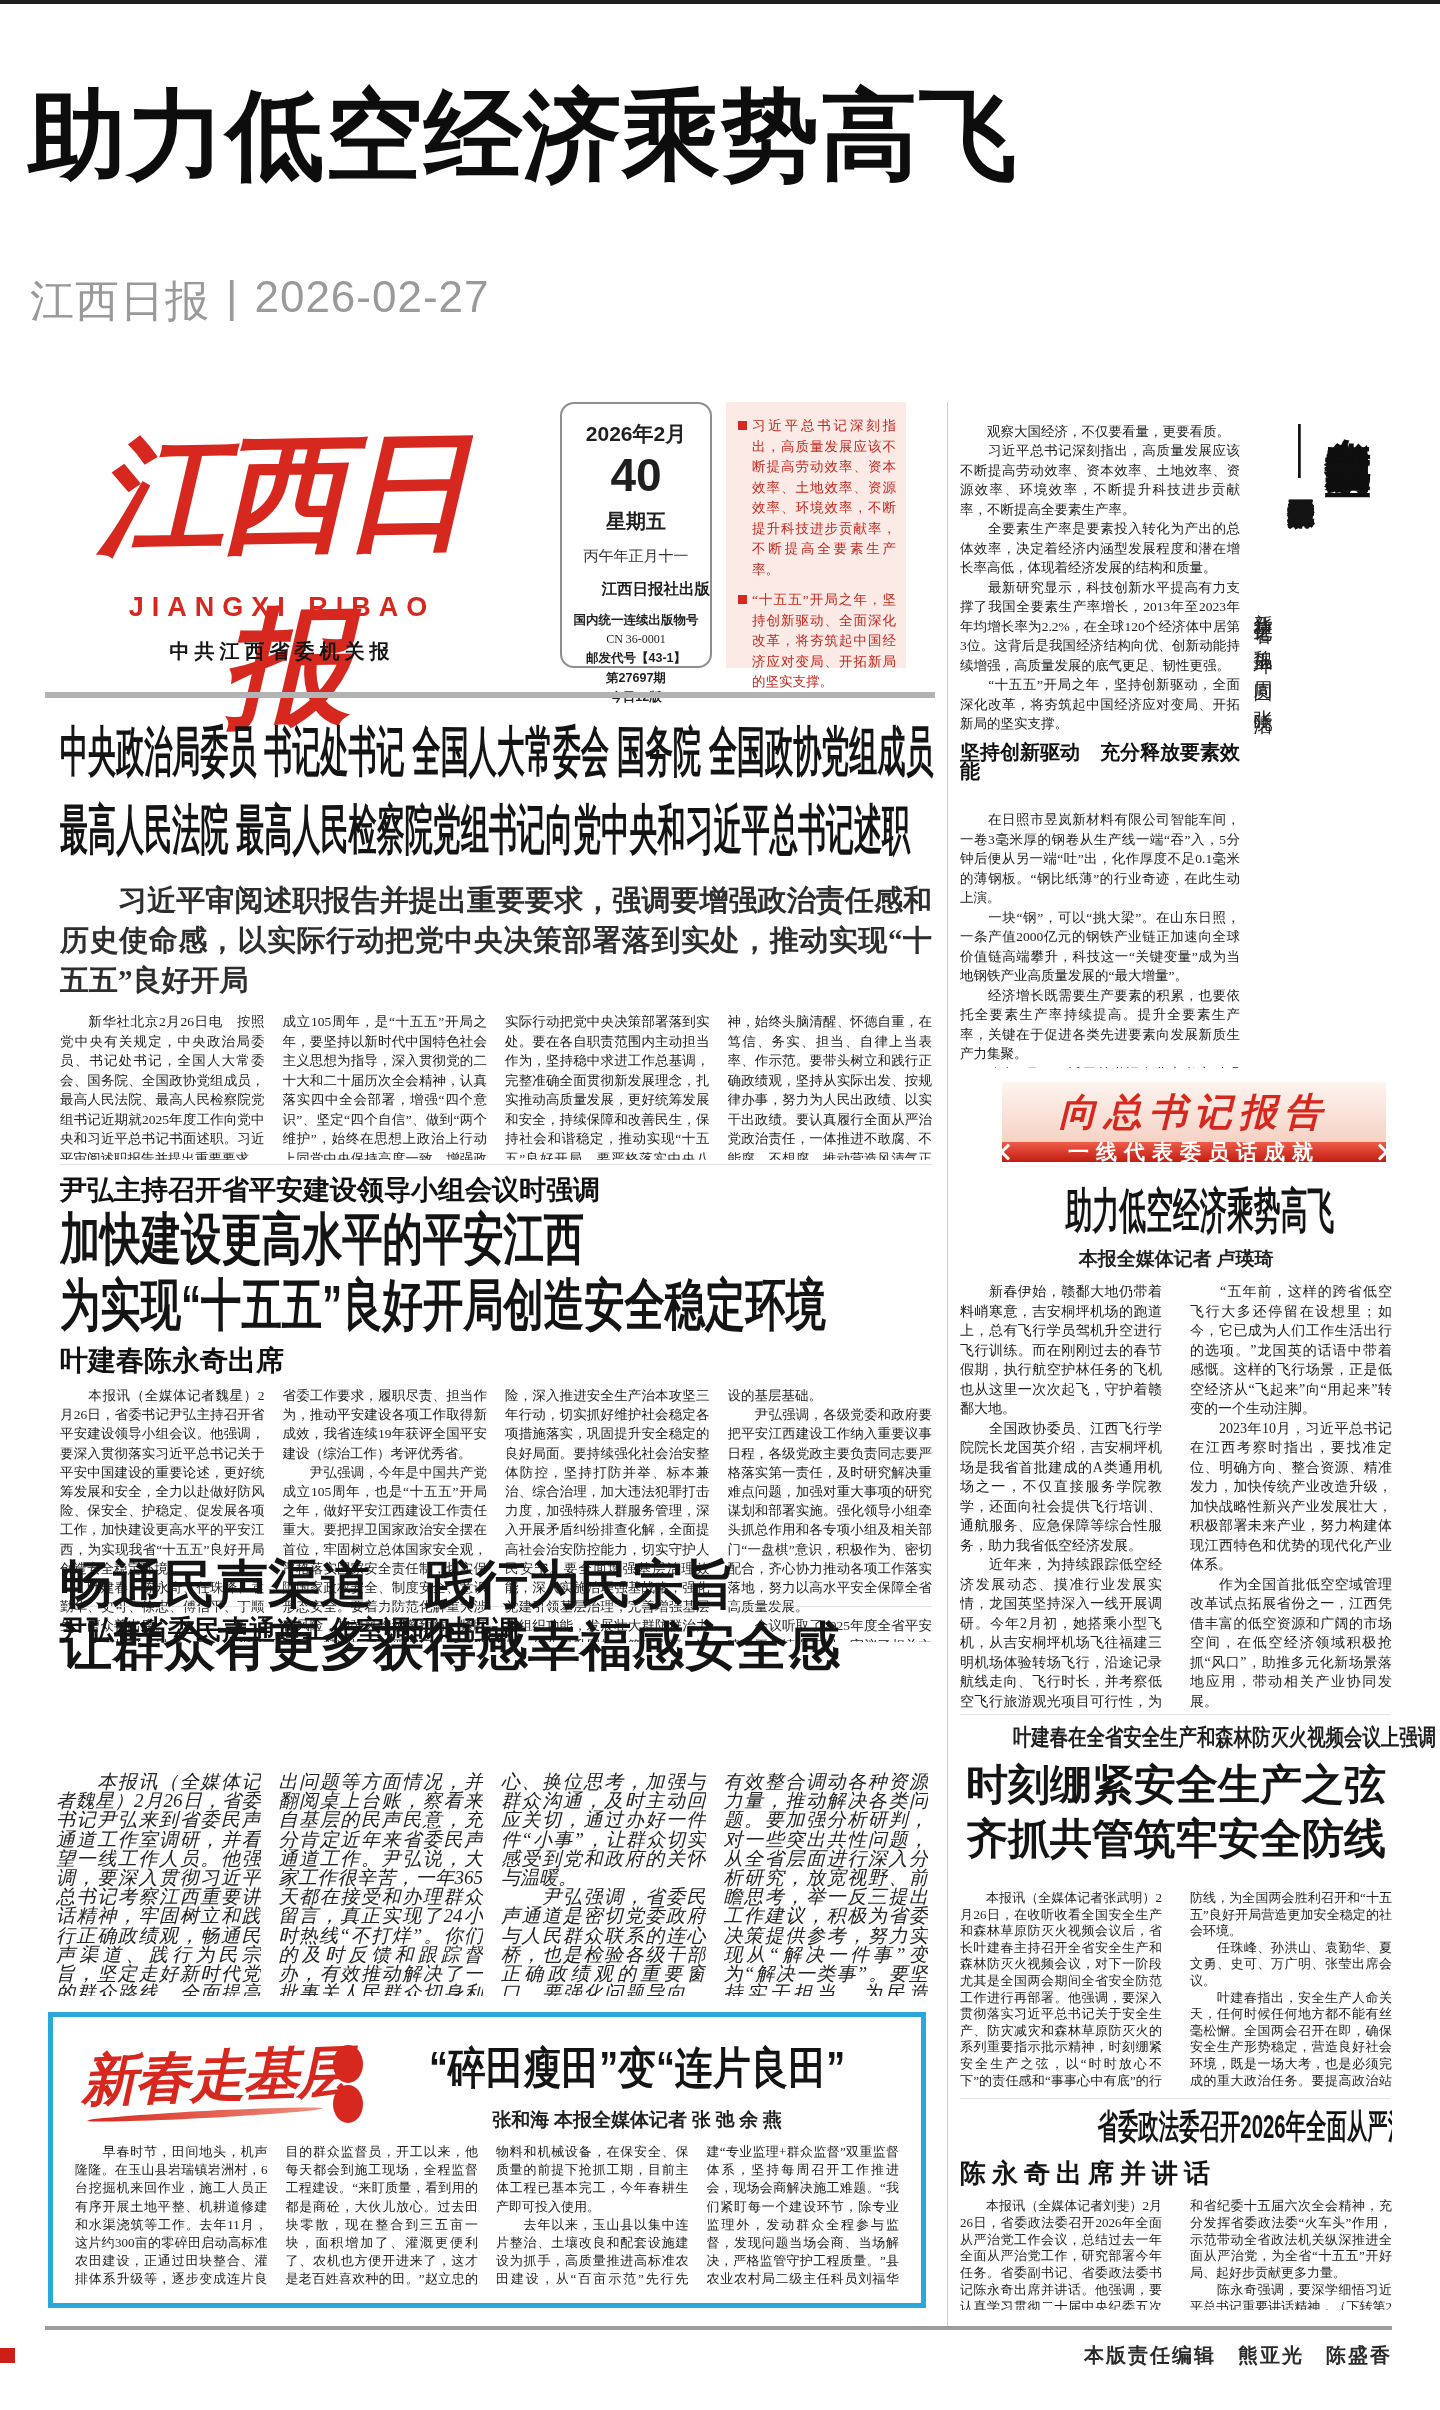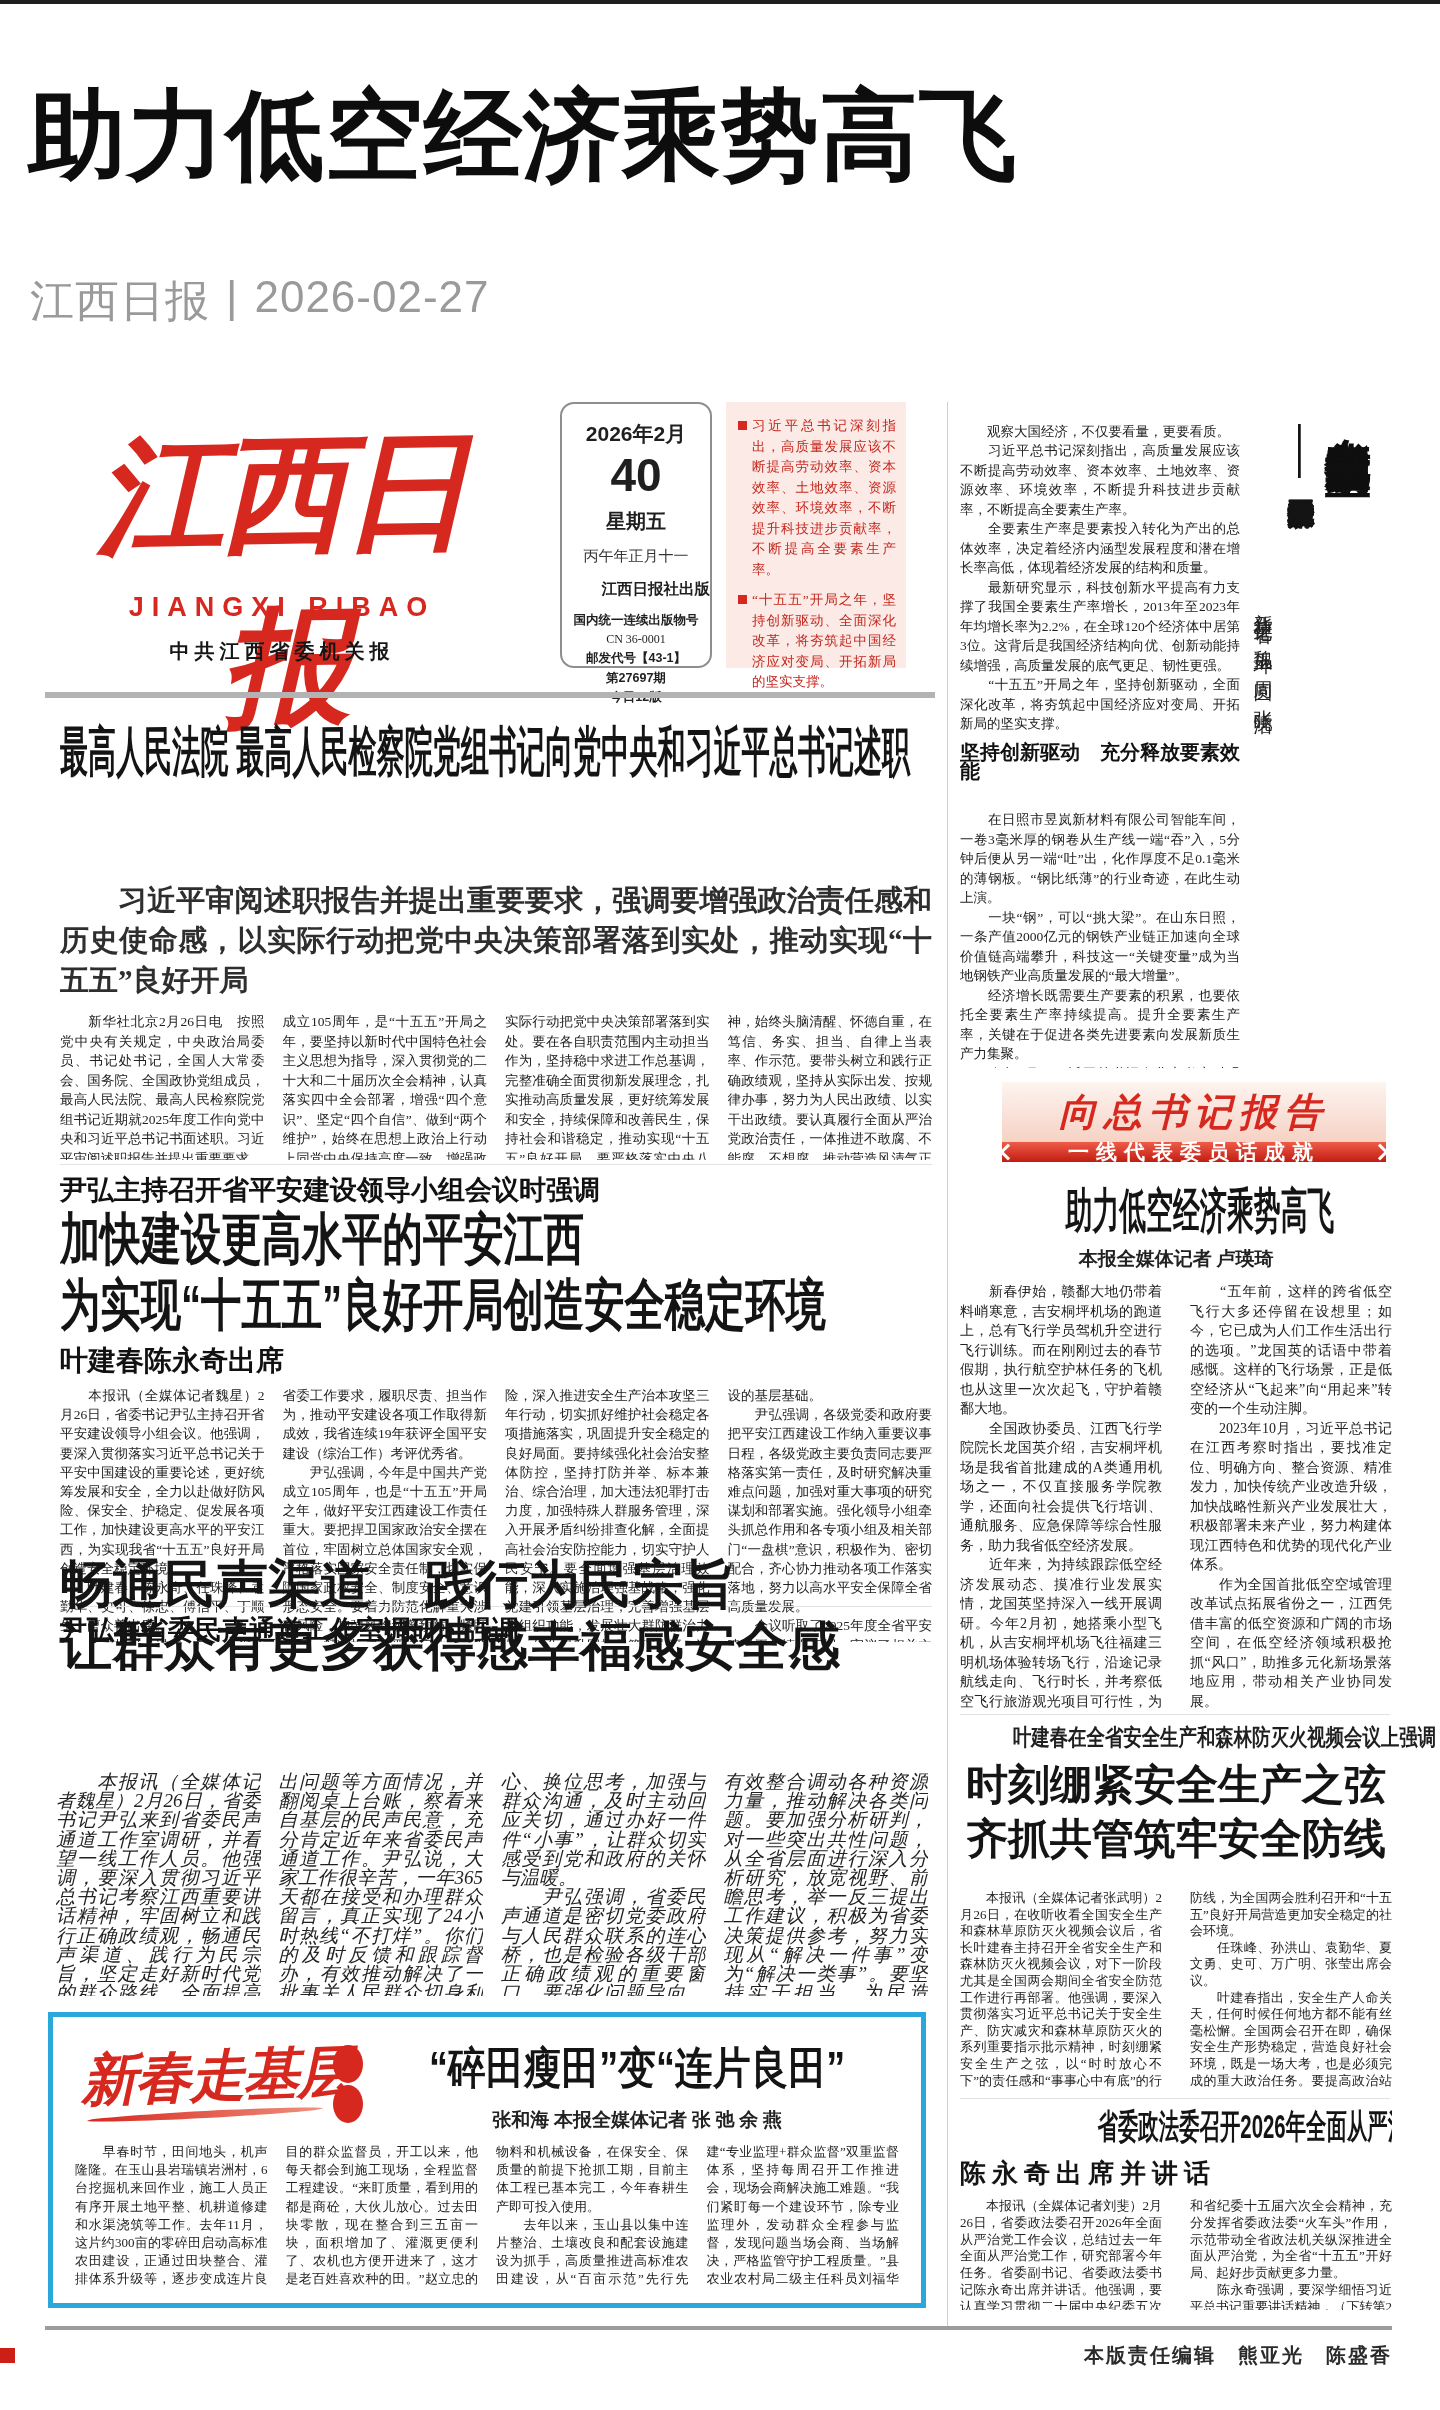--- a/index.html
+++ b/index.html
@@ -173,20 +173,21 @@
     <div class="quote-item">
       <span class="qbullet"></span>
       <span>“十五五”开局之年，坚持创新驱动、全面深化改革，将夯筑起中国经济应对变局、开拓新局的坚实支撑。</span>
     </div>
   </div>
 
   <div class="abs mast-divider"></div>
   <div class="abs vrule"></div>
 
   <div class="abs a1-hl">
+    <div class="big-line"><span class="cx">中央政治局委员 书记处书记 全国人大常委会 国务院 全国政协党组成员</span></div>
     <div class="big-line"><span class="cx">最高人民法院 最高人民检察院党组书记向党中央和习近平总书记述职</span></div>
   </div>
   <div class="abs a1-deck serif">　　习近平审阅述职报告并提出重要要求，强调要增强政治责任感和历史使命感，以实际行动把党中央决策部署落到实处，推动实现“十五五”良好开局</div>
   <div class="abs a1-body cols4">
     <div class="bodytxt serif">　　新华社北京2月26日电　按照党中央有关规定，中央政治局委员、书记处书记，全国人大常委会、国务院、全国政协党组成员，最高人民法院、最高人民检察院党组书记近期就2025年度工作向党中央和习近平总书记书面述职。习近平审阅述职报告并提出重要要求。
 　　习近平强调，今年是中国共产党</div>
     <div class="bodytxt serif">成立105周年，是“十五五”开局之年，要坚持以新时代中国特色社会主义思想为指导，深入贯彻党的二十大和二十届历次全会精神，认真落实四中全会部署，增强“四个意识”、坚定“四个自信”、做到“两个维护”，始终在思想上政治上行动上同党中央保持高度一致，增强政治责任感和历史使命感，以</div>
     <div class="bodytxt serif">实际行动把党中央决策部署落到实处。要在各自职责范围内主动担当作为，坚持稳中求进工作总基调，完整准确全面贯彻新发展理念，扎实推动高质量发展，更好统筹发展和安全，持续保障和改善民生，保持社会和谐稳定，推动实现“十五五”良好开局。要严格落实中央八项规定及其实施细则精</div>
     <div class="bodytxt serif">神，始终头脑清醒、怀德自重，在笃信、务实、担当、自律上当表率、作示范。要带头树立和践行正确政绩观，坚持从实际出发、按规律办事，努力为人民出政绩、以实干出政绩。要认真履行全面从严治党政治责任，一体推进不敢腐、不能腐、不想腐，推动营造风清气正的政治生态。</div>
   </div>

